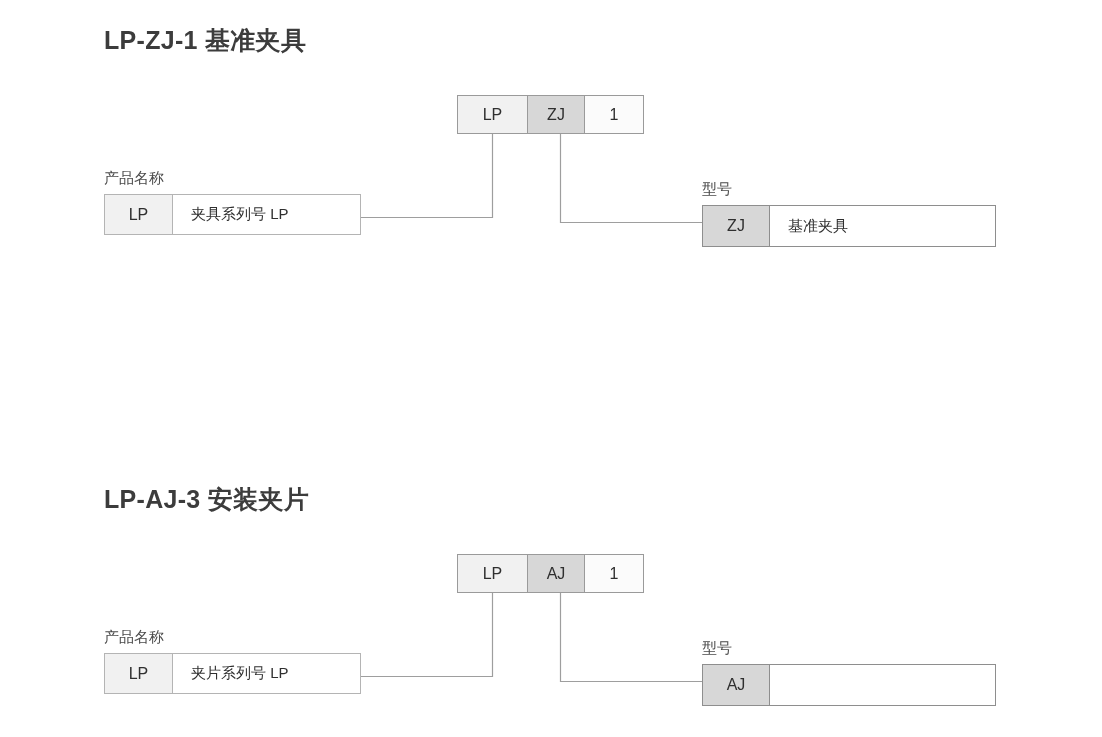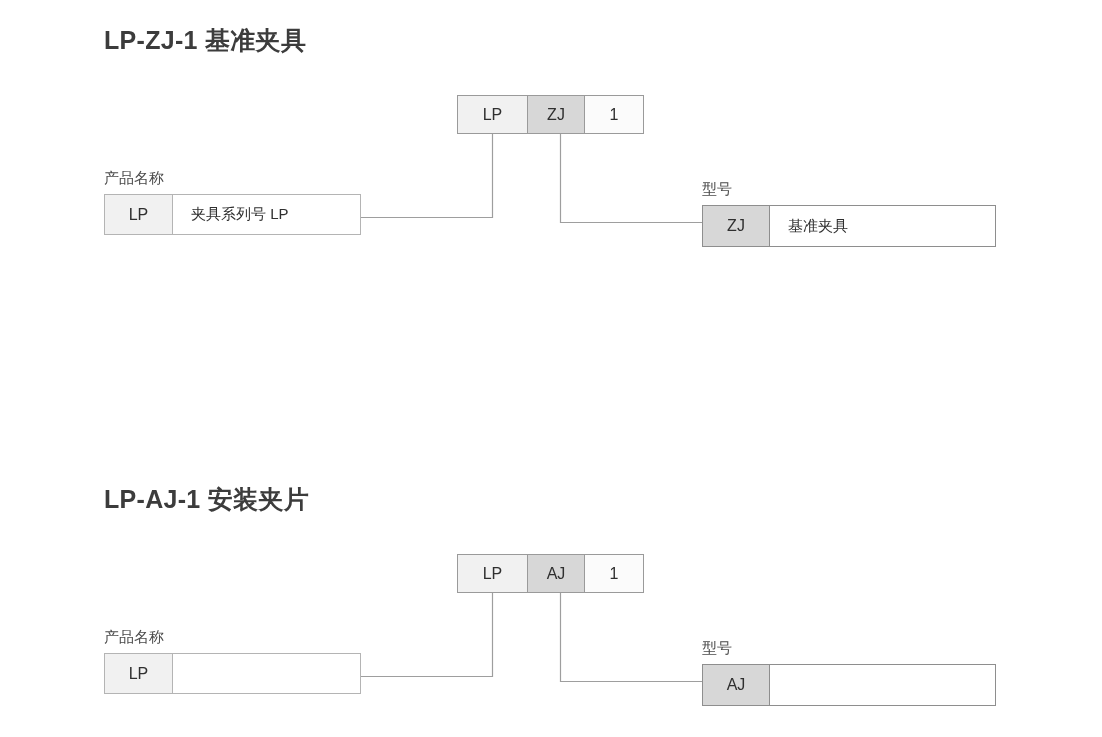--- a/index.html
+++ b/index.html
@@ -189,37 +189,38 @@
       <div class="detail-box">
         <div class="detail-key">ZJ</div>
         <div class="detail-value">基准夹具</div>
       </div>
     </div>
 
   </div>
 
   <div class="section section-2">
 
-    <div class="heading">LP-AJ-1 安装夹片</div>
+    <div class="heading">LP-AJ-3 安装夹片</div>
 
     <div class="code-row">
       <div class="code-cell seg-series">LP</div>
       <div class="code-cell seg-model">AJ</div>
       <div class="code-cell seg-num">1</div>
     </div>
 
     <svg class="connectors" viewBox="0 0 1102 280" width="1102" height="280">
       <path d="M 492.5 134 L 492.5 217.5 L 361 217.5" fill="none" stroke="#9e9e9e" stroke-width="1.2"></path>
       <path d="M 560.5 134 L 560.5 222.5 L 702 222.5" fill="none" stroke="#9e9e9e" stroke-width="1.2"></path>
     </svg>
 
     <div class="detail detail-left">
       <div class="detail-label">产品名称</div>
       <div class="detail-box">
         <div class="detail-key">LP</div>
+        <div class="detail-value">夹片系列号 LP</div>
       </div>
     </div>
 
     <div class="detail detail-right">
       <div class="detail-label">型号</div>
       <div class="detail-box">
         <div class="detail-key">AJ</div>
       </div>
     </div>
 

